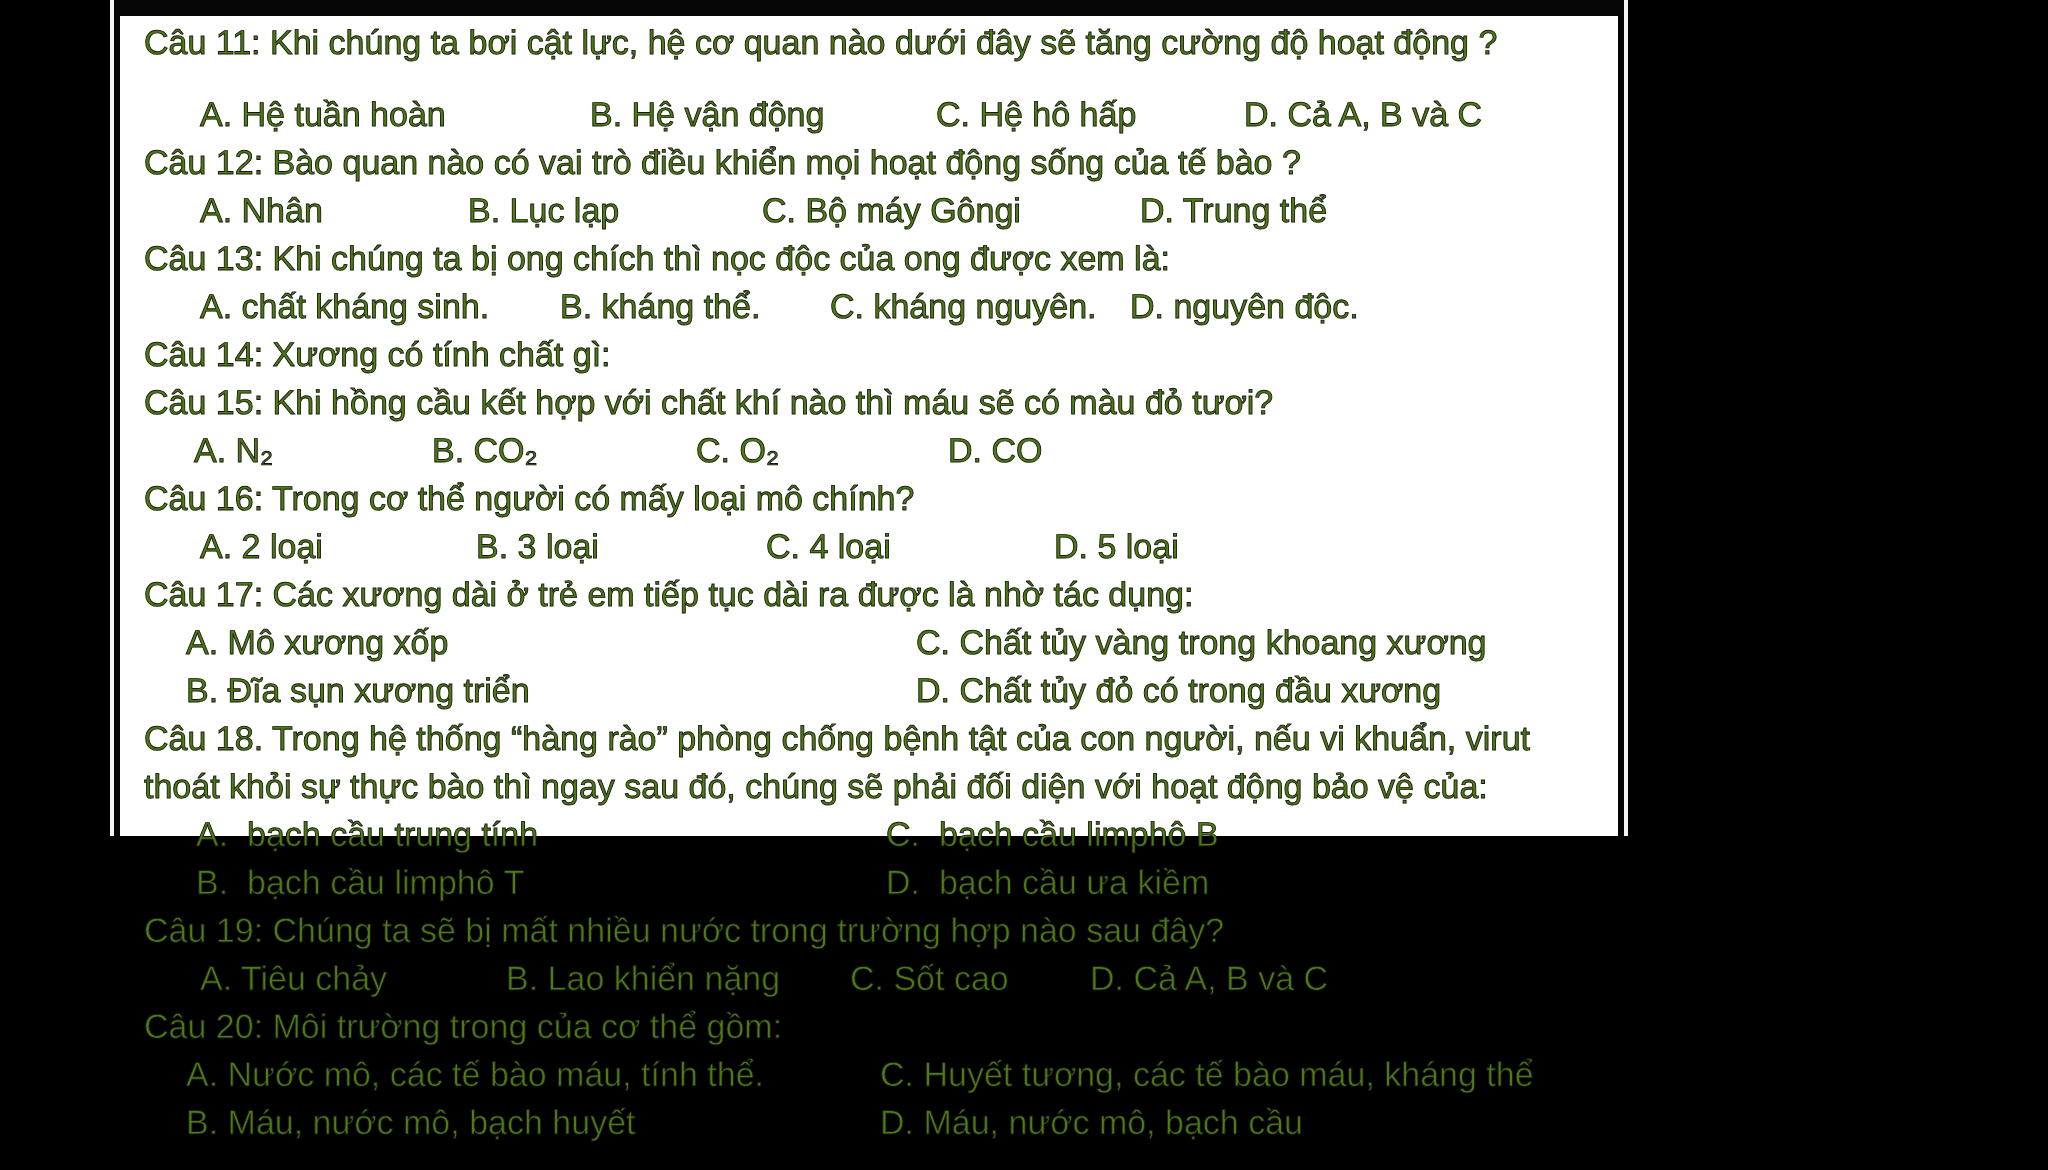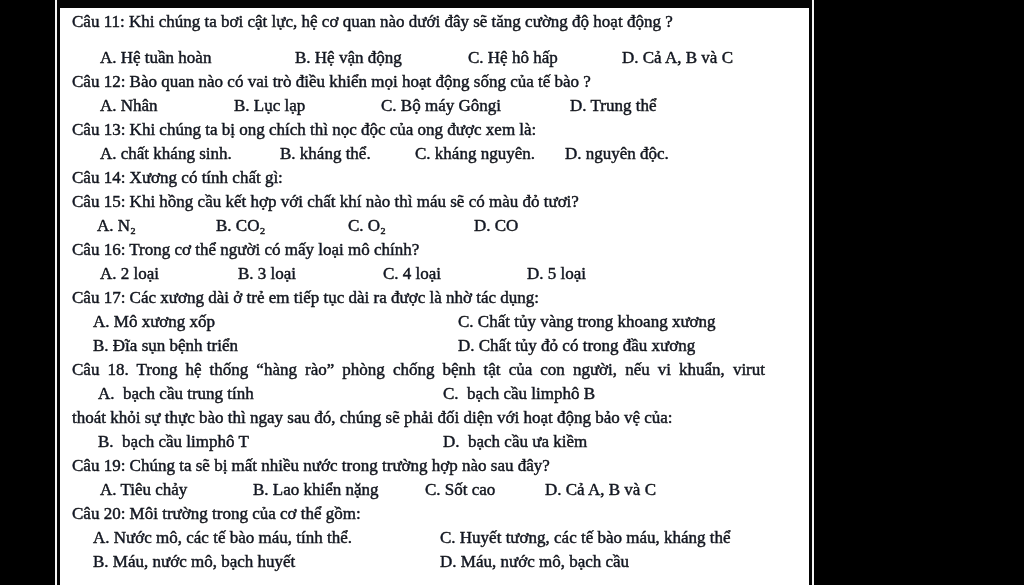--- a/index.html
+++ b/index.html
@@ -1,24 +1,24 @@
 <!DOCTYPE html>
 <html><head>
 <meta charset="utf-8">
 <style>
   html,body{margin:0;padding:0;background:#000;}
   .stage{position:relative;width:1024px;height:585px;background:#000;overflow:hidden;
          font-family:"Liberation Sans","DejaVu Sans",sans-serif;}
   .panel{position:absolute;top:0;height:585px;background:#000;}
   .panel.left{left:0;width:55px;}
   .panel.right{left:815px;width:209px;}
-  .sheet{position:absolute;left:57px;top:0;width:755px;height:585px;background:#fff;
+  .sheet{position:absolute;left:57px;top:0;width:755px;height:418px;background:#fff;
          box-sizing:border-box;border-left:3px solid #050505;border-right:3px solid #050505;
          border-top:8px solid #050505;box-shadow:-2px 0 0 #f5f5f5,2px 0 0 #f5f5f5;
-         padding:2px 14px 0 12px;color:#0f172a;font-size:17px;font-family:Liberation Serif, serif;
+         padding:2px 14px 0 12px;color:#4d7c0f;font-size:17px;
          -webkit-text-stroke:0.45px #151515;}
   .line{height:24px;line-height:24px;white-space:pre;overflow:visible;}
   .opts{display:grid;height:24px;line-height:24px;}
   .opts span{white-space:pre;}
   .o11{padding-left:28px;grid-template-columns:195px 173px 154px auto;margin-top:12px;}
   .o12{padding-left:28px;grid-template-columns:100px 113px 155px auto;gap:34px;}
   .o13{padding-left:28px;grid-template-columns:180px 135px 150px auto;}
   .o14{padding-left:33px;grid-template-columns:98px 117px 220px auto;}
   .o15{padding-left:25px;grid-template-columns:119px 132px 126px auto;}
   .o16{padding-left:28px;grid-template-columns:138px 145px 144px auto;}
@@ -78,30 +78,30 @@
       <span>C. 4 loại</span>
       <span>D. 5 loại</span>
     </div>
 
     <div class="line">Câu 17: Các xương dài ở trẻ em tiếp tục dài ra được là nhờ tác dụng:</div>
     <div class="line opts o17">
       <span>A. Mô xương xốp</span>
       <span>C. Chất tủy vàng trong khoang xương</span>
     </div>
     <div class="line opts o17">
-      <span>B. Đĩa sụn bệnh triển</span>
+      <span>B. Đĩa sụn xương triển</span>
       <span>D. Chất tủy đỏ có trong đầu xương</span>
     </div>
 
     <div class="line just">Câu 18. Trong hệ thống “hàng rào” phòng chống bệnh tật của con người, nếu vi khuẩn, virut</div>
+    <div class="line">thoát khỏi sự thực bào thì ngay sau đó, chúng sẽ phải đối diện với hoạt động bảo vệ của:</div>
     <div class="line opts o18">
       <span>A.  bạch cầu trung tính</span>
       <span>C.  bạch cầu limphô B</span>
     </div>
-    <div class="line">thoát khỏi sự thực bào thì ngay sau đó, chúng sẽ phải đối diện với hoạt động bảo vệ của:</div>
     <div class="line opts o18">
       <span>B.  bạch cầu limphô T</span>
       <span>D.  bạch cầu ưa kiềm</span>
     </div>
 
     <div class="line">Câu 19: Chúng ta sẽ bị mất nhiều nước trong trường hợp nào sau đây?</div>
     <div class="line opts o19">
       <span>A. Tiêu chảy</span>
       <span>B. Lao khiển nặng</span>
       <span>C. Sốt cao</span>

